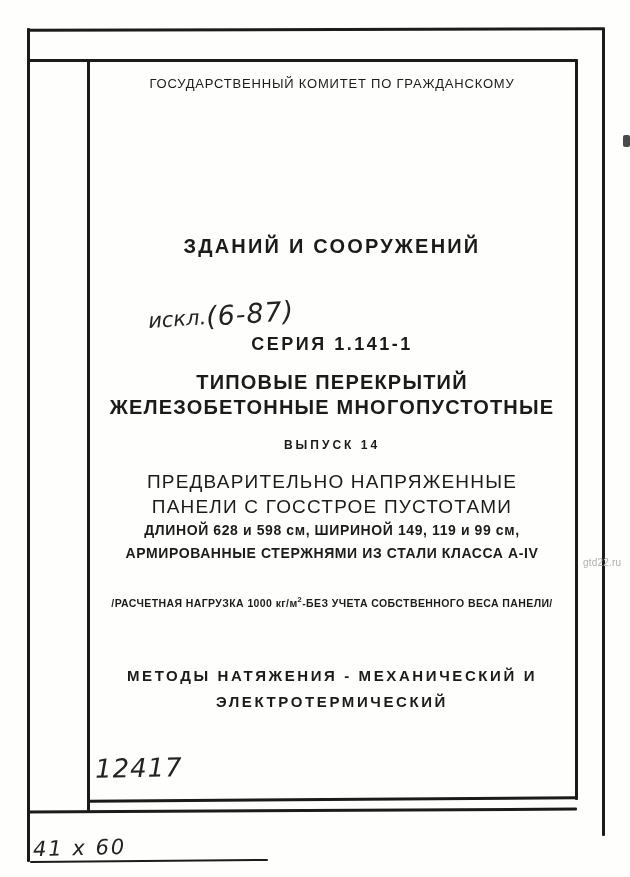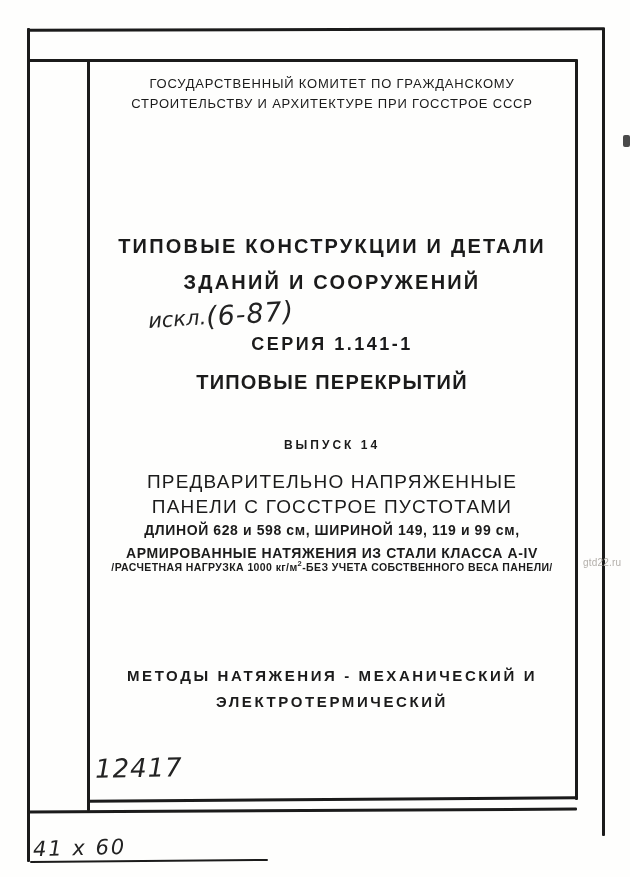--- a/index.html
+++ b/index.html
@@ -18,21 +18,21 @@
     color:#232323;white-space:nowrap;
   }
   .hw-note{left:148px;top:300px;font-size:21px;transform:rotate(-4deg);}
   .hw-note .paren{font-size:27px;vertical-align:-2px;letter-spacing:1px;}
   .series{top:334px;font-size:18px;font-weight:bold;letter-spacing:2.5px;}
   .paneltitle{top:370px;font-size:20px;font-weight:bold;letter-spacing:1.2px;line-height:25px;}
   .issue{top:438px;font-size:12px;font-weight:bold;letter-spacing:3px;}
   .subtitle{top:469px;font-size:19px;font-weight:normal;letter-spacing:1.2px;line-height:25px;}
   .dims{top:519px;font-size:14px;font-weight:bold;letter-spacing:.6px;line-height:23px;}
   .dims .cls{margin-top:35px;}
-  .loadnote{top:559px;font-size:10.5px;font-weight:bold;letter-spacing:.4px;}
+  .loadnote{top:595px;font-size:10.5px;font-weight:bold;letter-spacing:.4px;}
   .loadnote sup{font-size:7.5px;}
   .methods{top:618px;font-size:15px;font-weight:bold;letter-spacing:2.6px;line-height:26px;margin-top:45px;}
   .stamp{left:95px;top:753px;font-size:26px;transform:rotate(-1deg);letter-spacing:1px;}
   .format{left:33px;top:836px;font-size:21px;transform:rotate(-1.5deg);letter-spacing:2px;}
   .watermark{
     position:absolute;left:583px;top:557px;font-size:10px;color:#b3afaa;
     font-family:"Liberation Sans", sans-serif;letter-spacing:.2px;
   }
   .artifact{position:absolute;left:623px;top:135px;width:7px;height:12px;background:#4a4a4a;border-radius:2px;}
 </style>
@@ -45,48 +45,47 @@
 <div class="line" style="left:27px;top:809px;width:550px;height:3px;transform:rotate(-0.3deg);"></div>
 <div class="line" style="left:29px;top:59px;width:549px;height:2.5px;"></div>
 <div class="line" style="left:87px;top:60px;width:2.5px;height:751px;"></div>
 <div class="line" style="left:575px;top:60px;width:2.5px;height:740px;"></div>
 <div class="line" style="left:88px;top:798px;width:489px;height:3px;transform:rotate(-0.4deg);"></div>
 <div class="line" style="left:30px;top:860px;width:238px;height:2px;transform:rotate(-0.5deg);"></div>
 <div class="artifact"></div>
 
 <div class="txt org">
   <div>ГОСУДАРСТВЕННЫЙ КОМИТЕТ ПО ГРАЖДАНСКОМУ</div>
-  <div>СТРОИТЕЛЬСТВУ И АРХИТЕКТУРЕ ПРИ ГОССТРОЕ СССР</div>
 </div>
 
 <div class="txt doctype">
-  <div>ТИПОВЫЕ КОНСТРУКЦИИ И ДЕТАЛИ</div>
   <div>ЗДАНИЙ И СООРУЖЕНИЙ</div>
 </div>
 
 <div class="hw hw-note">
   <span>искл.</span><span class="paren">(6-87)</span>
 </div>
 
 <div class="txt series">СЕРИЯ 1.141-1</div>
 
 <div class="txt paneltitle">
   <div>ТИПОВЫЕ ПЕРЕКРЫТИЙ</div>
+  <div>ЖЕЛЕЗОБЕТОННЫЕ МНОГОПУСТОТНЫЕ</div>
 </div>
 
 <div class="txt issue">ВЫПУСК 14</div>
 
 <div class="txt subtitle">
   <div>ПРЕДВАРИТЕЛЬНО НАПРЯЖЕННЫЕ</div>
   <div>ПАНЕЛИ С ГОССТРОЕ ПУСТОТАМИ</div>
 </div>
 
 <div class="txt dims">
   <div>ДЛИНОЙ 628 и 598 см, ШИРИНОЙ 149, 119 и 99 см,</div>
-  <div><span>АРМИРОВАННЫЕ НАТЯЖЕНИЯ ИЗ СТАЛИ КЛАССА А-</span><span class="cls">IV</span></div>
+  <div><span>АРМИРОВАННЫЕ СТЕРЖНЯМИ ИЗ СТАЛИ КЛАССА А-</span><span class="cls">IV</span></div>
 </div>
 
 <div class="txt loadnote">
   <span>/РАСЧЕТНАЯ НАГРУЗКА 1000 кг/м</span><sup>2</sup><span>-БЕЗ УЧЕТА СОБСТВЕННОГО ВЕСА ПАНЕЛИ/</span>
 </div>
 
 <div class="txt methods">
   <div>МЕТОДЫ НАТЯЖЕНИЯ - МЕХАНИЧЕСКИЙ И</div>
   <div>ЭЛЕКТРОТЕРМИЧЕСКИЙ</div>
 </div>

